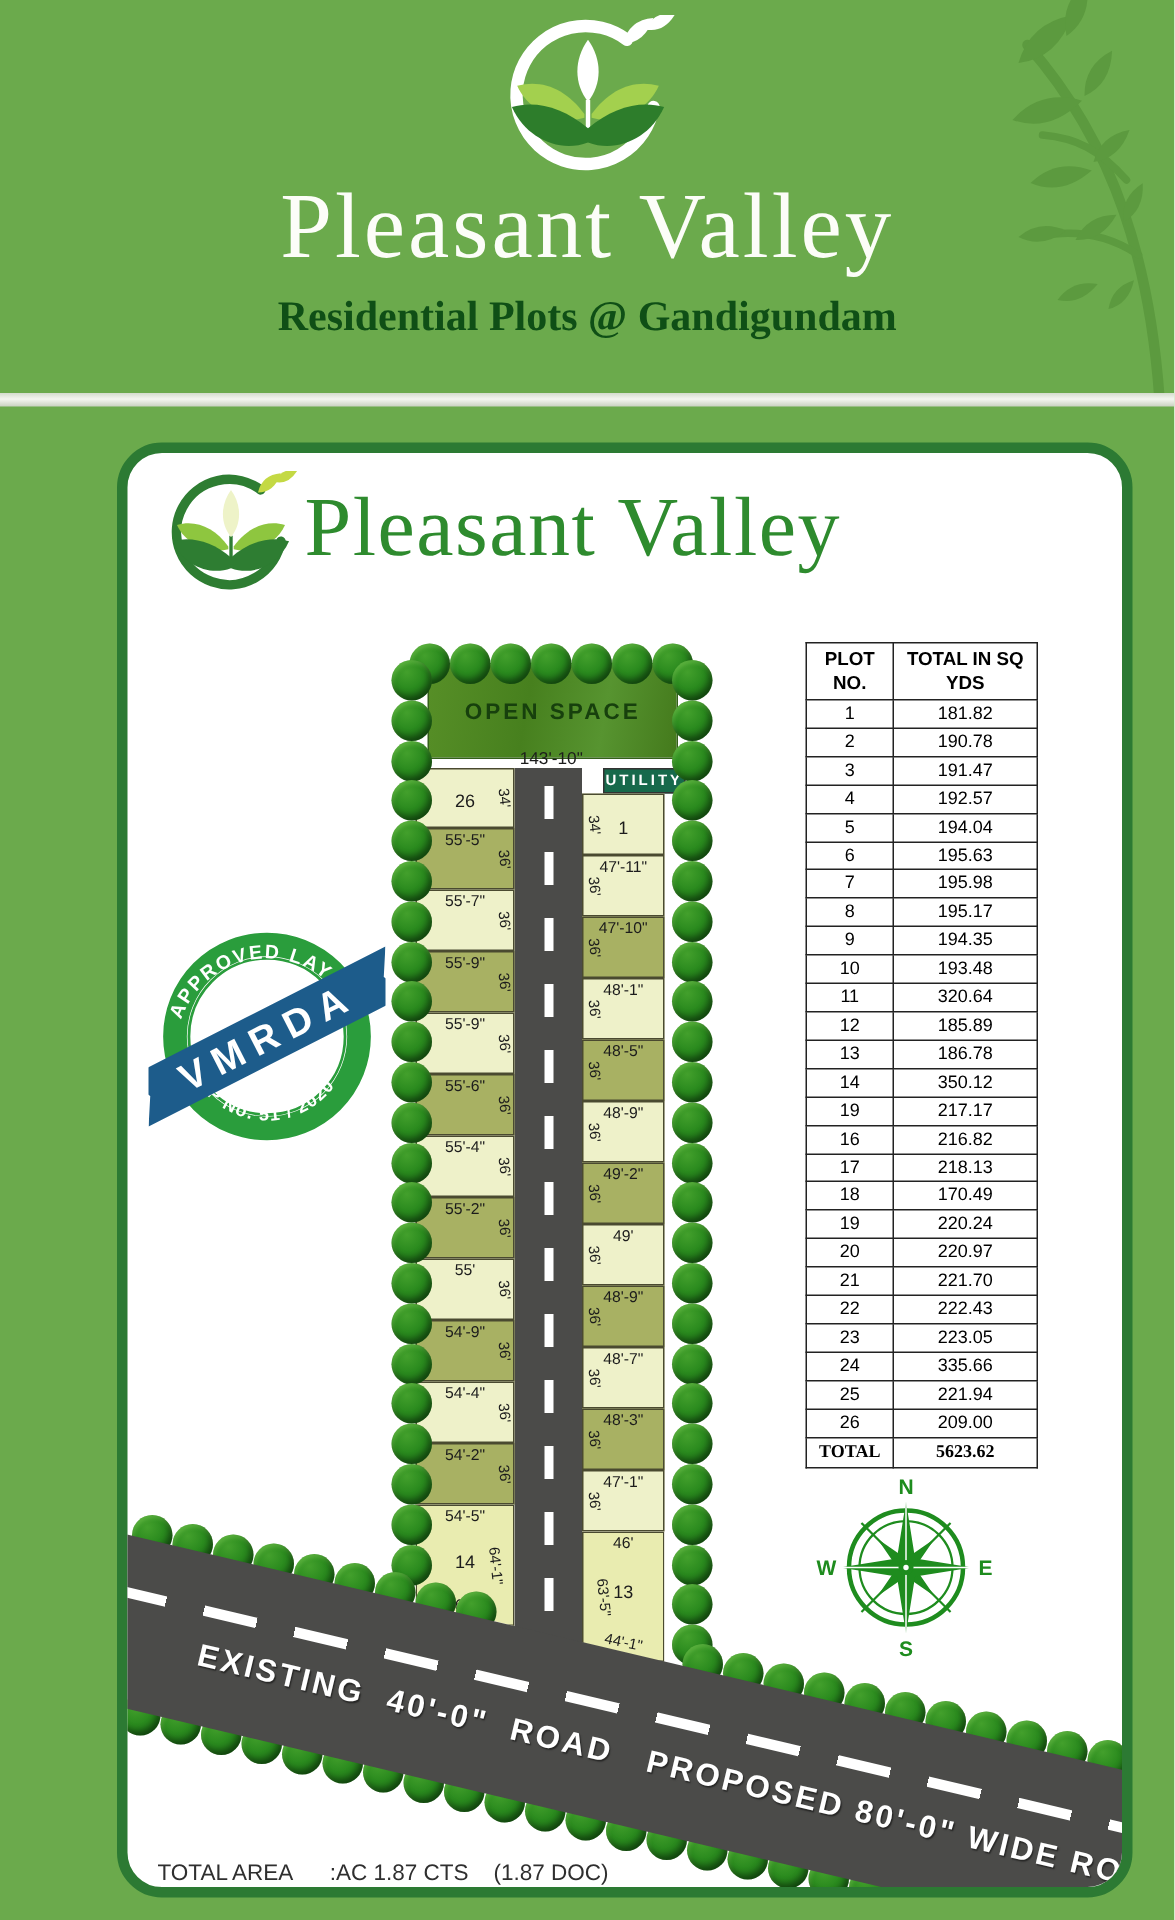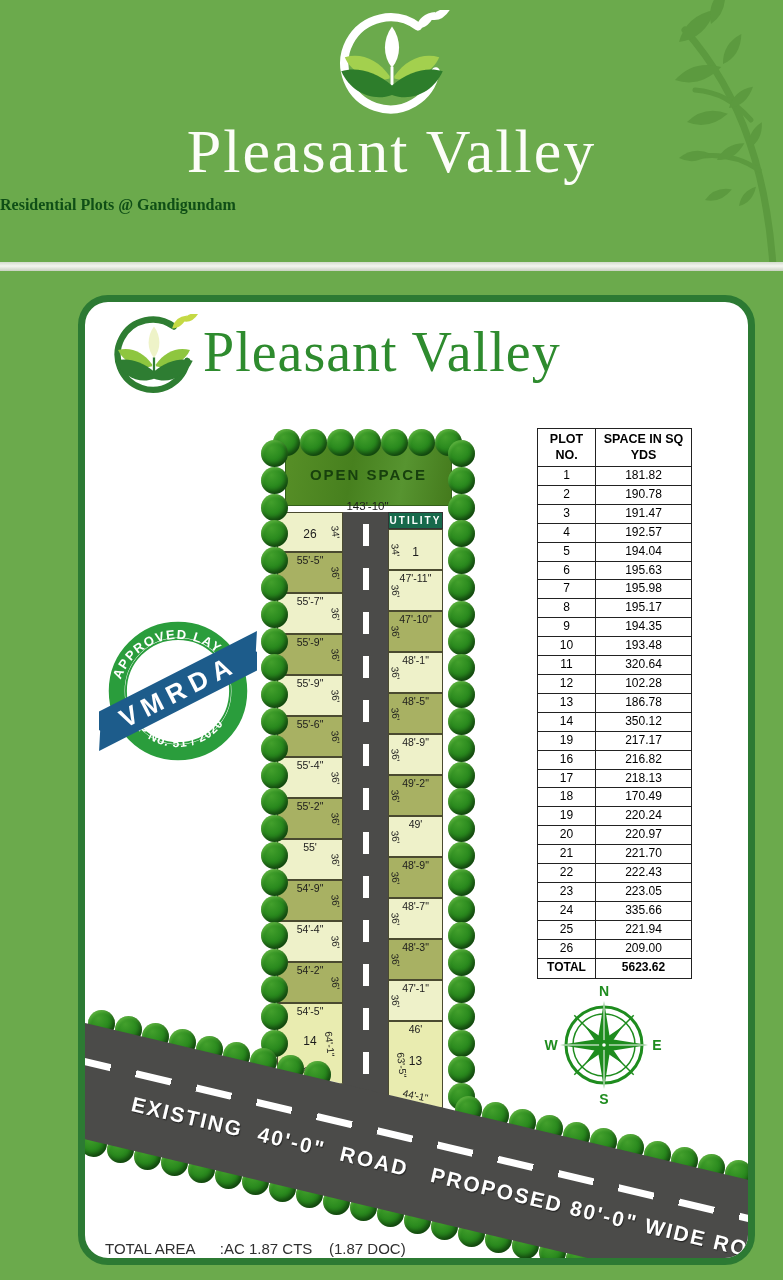--- a/index.html
+++ b/index.html
@@ -11,22 +11,22 @@
   }
   html,body{margin:0;padding:0;}
   body{font-family:"Liberation Sans",sans-serif;}
   #page{position:relative;width:783px;height:1280px;background:var(--bg-green);overflow:hidden;}
 
   
   .branch-svg{position:absolute;top:0;right:0;width:200px;height:268px;}
   .hdr-logo{position:absolute;left:333px;top:10px;width:118px;height:118px;}
   .hdr-title{position:absolute;left:0;top:116px;width:783px;text-align:center;
     font-family:"Liberation Serif",serif;font-size:62px;color:#fcfdf8;letter-spacing:2px;}
-  .hdr-sub{position:absolute;left:0;top:196px;width:783px;
-    font-family:"Liberation Serif",serif;font-weight:bold;font-size:16px;color:var(--subtitle-green);}
+  .hdr-sub{position:absolute;left:0;top:196px;width:783px;text-align:center;
+    font-family:"Liberation Serif",serif;font-weight:bold;font-size:28px;color:var(--subtitle-green);}
   .hdr-stripe{position:absolute;left:0;top:262px;width:783px;height:9px;
     background:linear-gradient(#d4dccd,#f4f6f0 45%,#c9d1c1);}
 
   
   .card{position:absolute;left:78px;top:295px;width:677px;height:970px;box-sizing:border-box;
     background:#fff;border:7px solid #2c7a33;border-radius:30px;overflow:hidden;}
   .card-logo{position:absolute;left:24px;top:12px;width:90px;height:90px;}
   .card-title{position:absolute;left:118px;top:18px;font-family:"Liberation Serif",serif;
     font-size:56px;color:var(--logo-green);letter-spacing:1px;}
 
@@ -74,21 +74,21 @@
     background:var(--utility-green);color:#fff;font-size:10px;font-weight:bold;letter-spacing:2px;
     text-align:center;line-height:15px;}
 
   
   .plot-table{position:absolute;left:452px;top:126px;width:154px;border-collapse:collapse;
     background:#fff;table-layout:fixed;padding-left:29px;}
   .plot-table th,.plot-table td{border:1px solid #222;text-align:center;padding:0;}
   .plot-table th{font-size:12.5px;font-weight:bold;height:37px;line-height:1.25;}
   .plot-table col.c1{width:58px;} .plot-table col.c2{width:96px;}
   .plot-table td{font-size:12px;height:17.9px;line-height:17.9px;color:#000;}
-  .plot-table tfoot td{font-weight:bold;height:19px;}
+  .plot-table tfoot td{font-weight:bold;height:19px;font-family:Liberation Serif, serif;}
 
   
   .stamp-svg{position:absolute;left:14px;top:310px;width:158px;height:158px;}
   .compass-svg{position:absolute;left:458px;top:680px;width:122px;height:126px;}
 
   
   .droad{position:absolute;left:-30px;top:714px;width:880px;height:113px;background:var(--road-gray);
     transform:rotate(13.3deg);transform-origin:0 0;}
   .droad .dash{position:absolute;left:30px;right:20px;top:34px;height:7px;
     background:repeating-linear-gradient(90deg,#fff 0 36px,transparent 36px 62px);}
@@ -212,21 +212,21 @@
           <span class="p-side-r">36'</span>
         </div>
         <div class="plot plot-corner" style="top: 491px; height: 81px; clip-path: polygon(0px 0px, 100% 0px, 100% 100%, 0px 80%);">
           <span class="p-top">54'-5"</span>
           <span class="p-no">14</span>
           <span class="p-side-r">64'-1"</span>
           <span class="p-bottom">56'-3"</span>
         </div>
       </div>
     <div class="pcol pcol-right">
-        <div class="utility" style="top: 0px;">UTILITY</div>
+        <div class="utility" style="top: 0px; margin-left: 14px;">UTILITY</div>
         <div class="plot plot-light" style="top: 17px; height: 41px;">
           <span class="p-no">1</span>
           <span class="p-side-l">34'</span>
         </div>
         <div class="plot plot-light" style="top: 58px; height: 41px;">
           <span class="p-top">47'-11"</span>
           <span class="p-side-l">36'</span>
         </div>
         <div class="plot plot-dark" style="top: 99px; height: 41px;">
           <span class="p-top">47'-10"</span>
@@ -377,21 +377,21 @@
       </div>
 
     <table class="plot-table">
       <colgroup>
           <col class="c1">
           <col class="c2">
         </colgroup>
       <thead>
           <tr>
         <th>PLOT NO.</th>
-        <th>SPACE IN SQ YDS</th>
+        <th>TOTAL IN SQ YDS</th>
       </tr>
         </thead>
       <tbody>
           <tr>
             <td>1</td>
             <td>181.82</td>
           </tr>
           <tr>
             <td>2</td>
             <td>190.78</td>
@@ -427,21 +427,21 @@
           <tr>
             <td>10</td>
             <td>193.48</td>
           </tr>
           <tr>
             <td>11</td>
             <td>320.64</td>
           </tr>
           <tr>
             <td>12</td>
-            <td>102.28</td>
+            <td>185.89</td>
           </tr>
           <tr>
             <td>13</td>
             <td>186.78</td>
           </tr>
           <tr>
             <td>14</td>
             <td>350.12</td>
           </tr>
           <tr>

